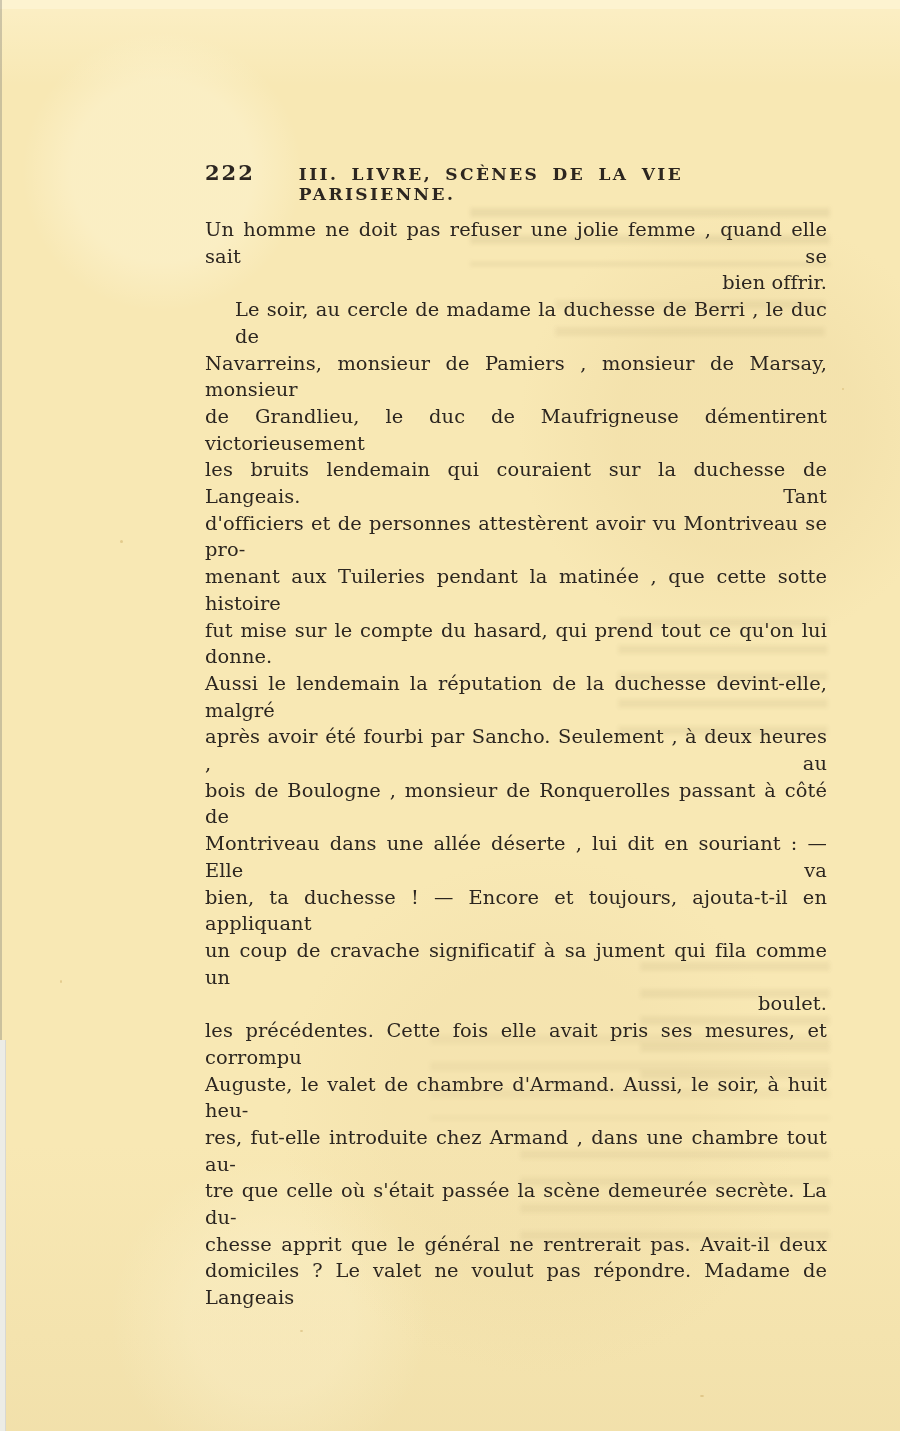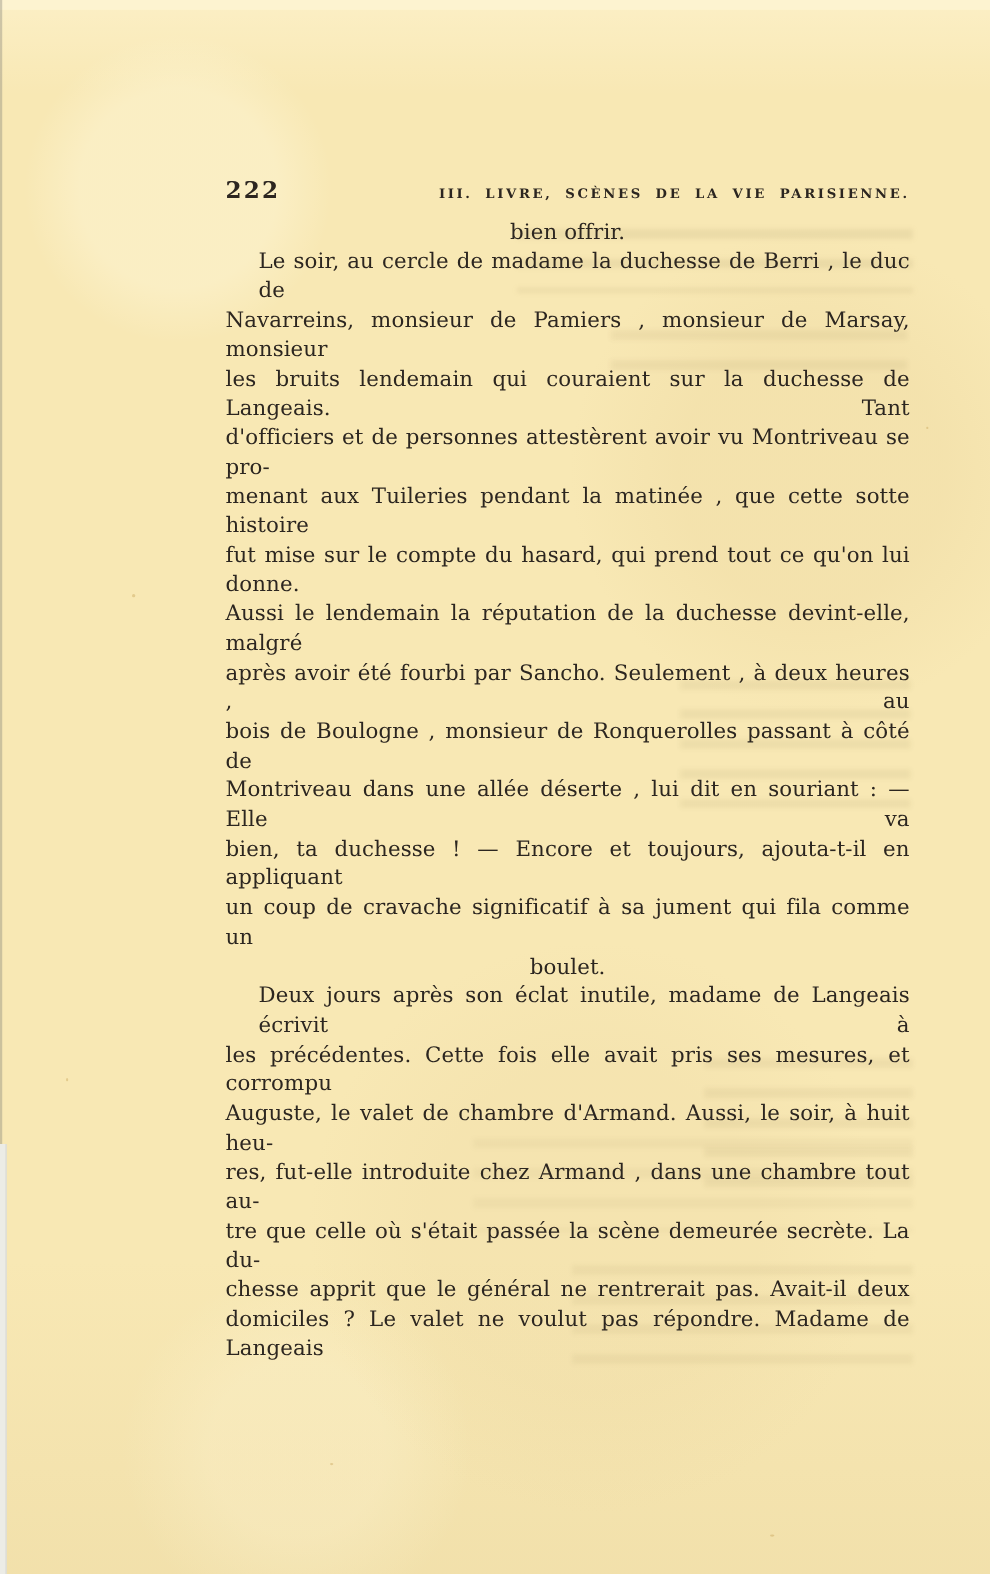--- a/index.html
+++ b/index.html
@@ -54,34 +54,34 @@
     display:flex;align-items:baseline;
     font-weight:bold;
     margin-bottom:13px;
   }
   .page-number{
     font-size:21px;
     letter-spacing:2px;
     margin-right:44px;
   }
   .head-title{
-    flex:1;text-align:right;
-    font-size:12px;
+    flex:1;text-align:left;
+    font-size:17px;
     letter-spacing:2.4px;
     word-spacing:5px;
   }
   .text-block{
     font-size:19.4px;
     line-height:26.7px;
     letter-spacing:.1px;
   }
   .para{margin:0;}
   .line{white-space:normal;}
   .line.full{text-align:justify;text-align-last:justify;}
-  .line.last{text-align:center;}
+  .line.last{text-align:right;}
   .line.indent{padding-left:30px;}
 </style>
 </head>
 <body>
 
 <div class="paper-texture"></div>
 
 <div class="edge-top"></div>
 <div class="edge-left-line"></div>
 <div class="edge-left-sliver"></div>
@@ -99,39 +99,40 @@
 <div class="speck" style="left:700px;top:1395px;width:4px;height:2px;"></div>
 <div class="speck" style="left:60px;top:980px;width:2px;height:3px;"></div>
 
 <div class="content">
   <div class="running-head">
     <span class="page-number">222</span>
     <span class="head-title">III. LIVRE, SCÈNES DE LA VIE PARISIENNE.</span>
   </div>
   <div class="text-block">
       <div class="para">
+        <div class="line full">Un homme ne doit pas refuser une jolie femme , quand elle sait se</div>
         <div class="line last">bien offrir.</div>
       </div>
       <div class="para">
         <div class="line full indent">Le soir, au cercle de madame la duchesse de Berri , le duc de</div>
         <div class="line full">Navarreins, monsieur de Pamiers , monsieur de Marsay, monsieur</div>
+        <div class="line full">de Grandlieu, le duc de Maufrigneuse démentirent victorieusement</div>
         <div class="line full">les bruits lendemain qui couraient sur la duchesse de Langeais. Tant</div>
         <div class="line full">d'officiers et de personnes attestèrent avoir vu Montriveau se pro-</div>
         <div class="line full">menant aux Tuileries pendant la matinée , que cette sotte histoire</div>
         <div class="line full">fut mise sur le compte du hasard, qui prend tout ce qu'on lui donne.</div>
         <div class="line full">Aussi le lendemain la réputation de la duchesse devint-elle, malgré</div>
         <div class="line full">après avoir été fourbi par Sancho.  Seulement , à deux heures , au</div>
         <div class="line full">bois de Boulogne , monsieur de Ronquerolles passant à côté de</div>
         <div class="line full">Montriveau dans une allée déserte , lui dit en souriant : — Elle va</div>
         <div class="line full">bien, ta duchesse ! — Encore et toujours, ajouta-t-il en appliquant</div>
         <div class="line full">un coup de cravache significatif à sa jument qui fila comme un</div>
         <div class="line last">boulet.</div>
       </div>
       <div class="para">
-        <div class="line full indent">Deux jours après son éclat inutile, madame de Langeais écrivit à</div>
         <div class="line full">les précédentes. Cette fois elle avait pris ses mesures, et corrompu</div>
         <div class="line full">Auguste, le valet de chambre d'Armand.  Aussi, le soir, à huit heu-</div>
         <div class="line full">res, fut-elle introduite chez Armand , dans une chambre tout au-</div>
         <div class="line full">tre que celle où s'était passée la scène demeurée secrète. La du-</div>
         <div class="line full">chesse apprit que le général ne rentrerait pas.  Avait-il deux</div>
         <div class="line full">domiciles ? Le valet ne voulut pas répondre.  Madame de Langeais</div>
       </div>
     </div>
 </div>
 

